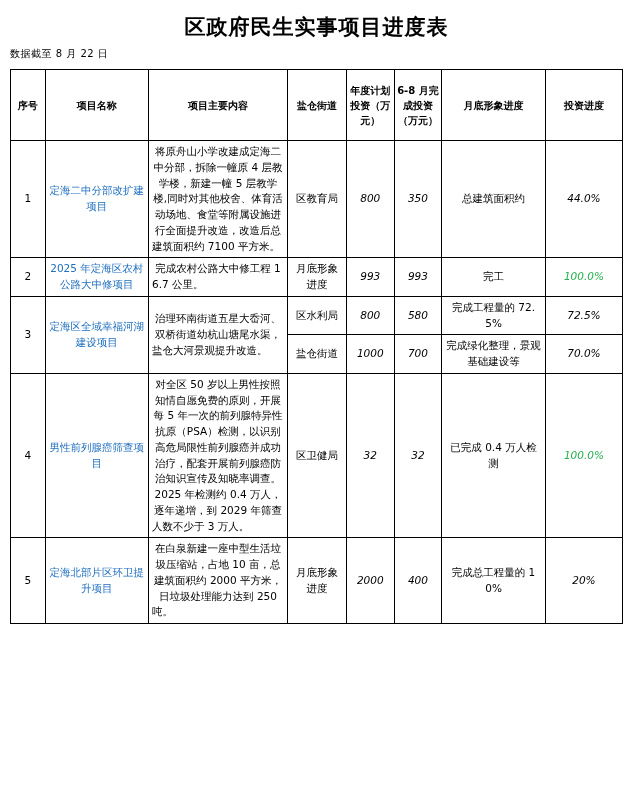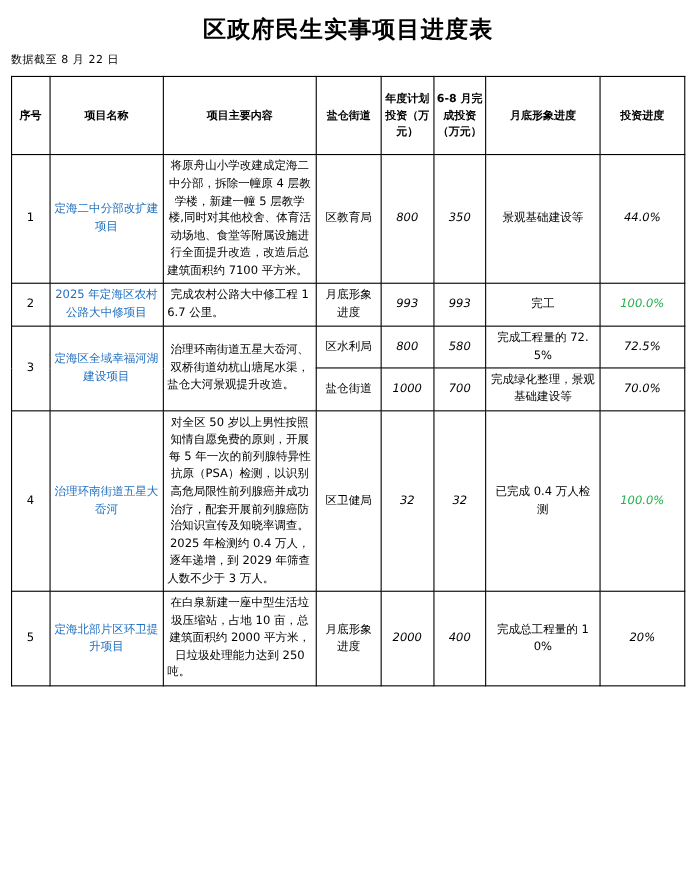--- a/index.html
+++ b/index.html
@@ -120,21 +120,21 @@
     </thead>
     <tbody>
 
       <tr>
         <td>1</td>
         <td class="name-cell">定海二中分部改扩建项目</td>
         <td class="content-cell">将原舟山小学改建成定海二中分部，拆除一幢原 4 层教学楼，新建一幢 5 层教学楼,同时对其他校舍、体育活动场地、食堂等附属设施进行全面提升改造，改造后总建筑面积约 7100 平方米。</td>
         <td class="unit-cell">区教育局</td>
         <td class="num-cell">800</td>
         <td class="num-cell">350</td>
-        <td class="phys-cell">景观基础建设等</td>
+        <td class="phys-cell">总建筑面积约</td>
         <td class="num-cell">44.0%</td>
       </tr>
 
       <tr>
         <td>2</td>
         <td class="name-cell">2025 年定海区农村公路大中修项目</td>
         <td class="content-cell">完成农村公路大中修工程 16.7 公里。</td>
         <td class="unit-cell">月底形象进度</td>
         <td class="num-cell">993</td>
         <td class="num-cell">993</td>
@@ -156,21 +156,21 @@
       <tr>
         <td class="unit-cell">盐仓街道</td>
         <td class="num-cell">1000</td>
         <td class="num-cell">700</td>
         <td class="phys-cell">完成绿化整理，景观基础建设等</td>
         <td class="num-cell">70.0%</td>
       </tr>
 
       <tr>
         <td>4</td>
-        <td class="name-cell">治理环南街道五星大岙河</td>
+        <td class="name-cell">男性前列腺癌筛查项目</td>
         <td class="content-cell">对全区 50 岁以上男性按照知情自愿免费的原则，开展每 5 年一次的前列腺特异性抗原（PSA）检测，以识别高危局限性前列腺癌并成功治疗，配套开展前列腺癌防治知识宣传及知晓率调查。2025 年检测约 0.4 万人，逐年递增，到 2029 年筛查人数不少于 3 万人。</td>
         <td class="unit-cell">区卫健局</td>
         <td class="num-cell">32</td>
         <td class="num-cell">32</td>
         <td class="phys-cell">已完成 0.4 万人检测</td>
         <td class="num-cell pct-green">100.0%</td>
       </tr>
 
       <tr>
         <td>5</td>

